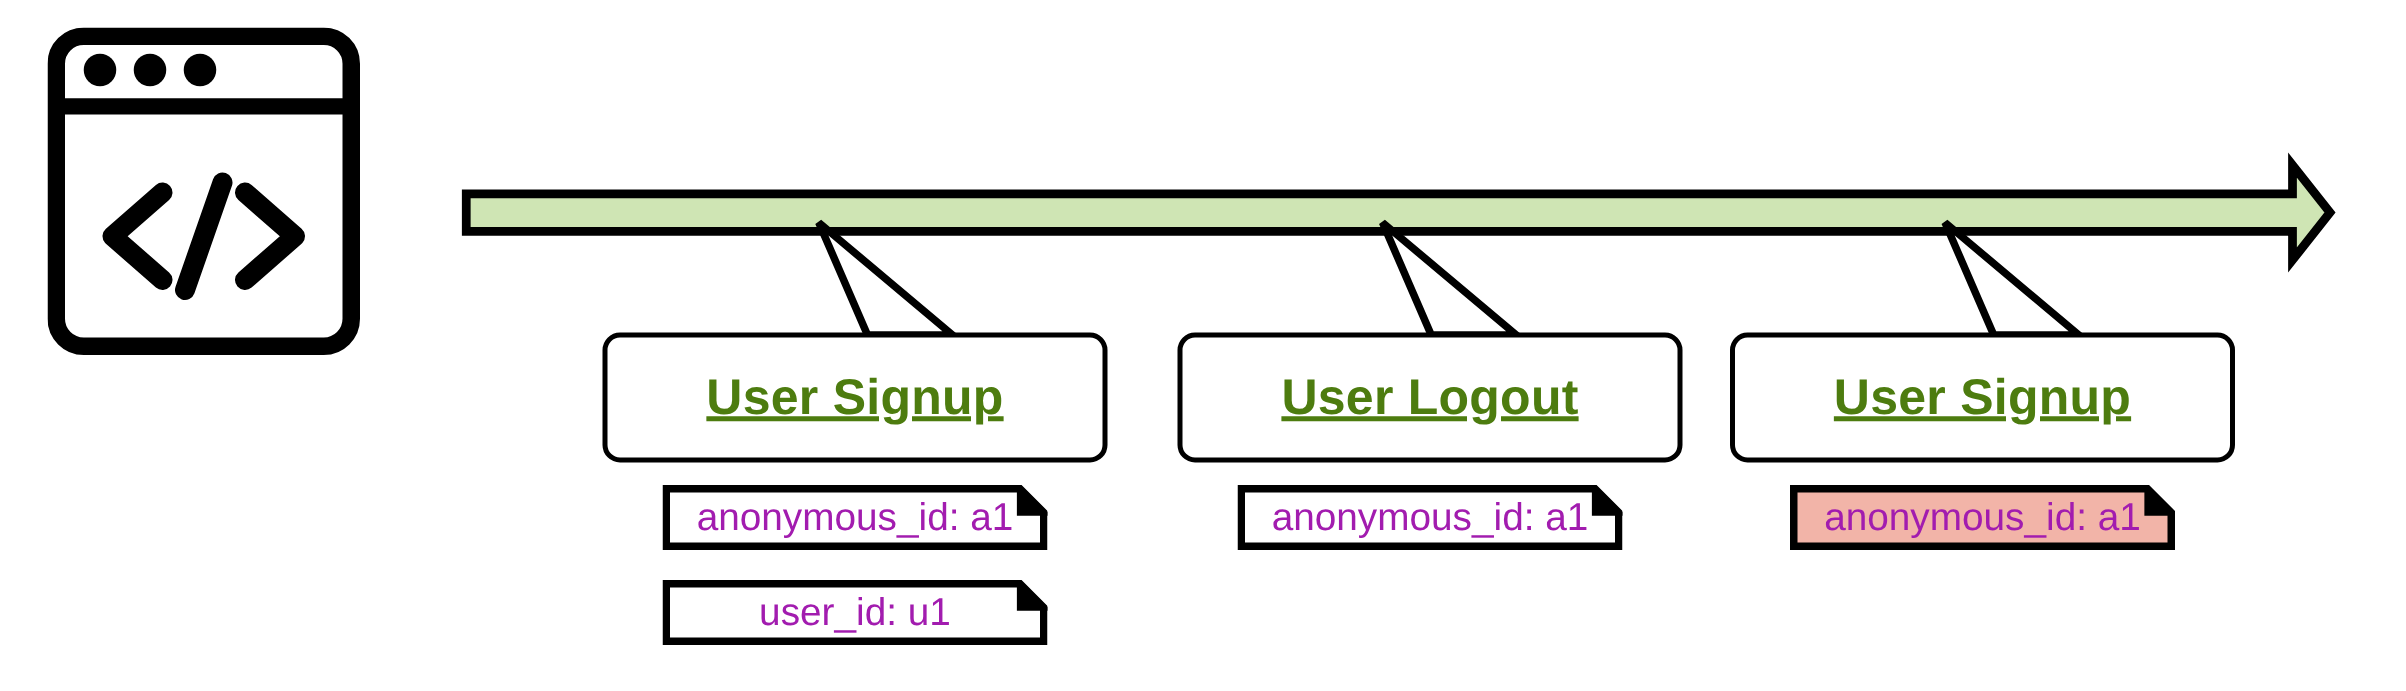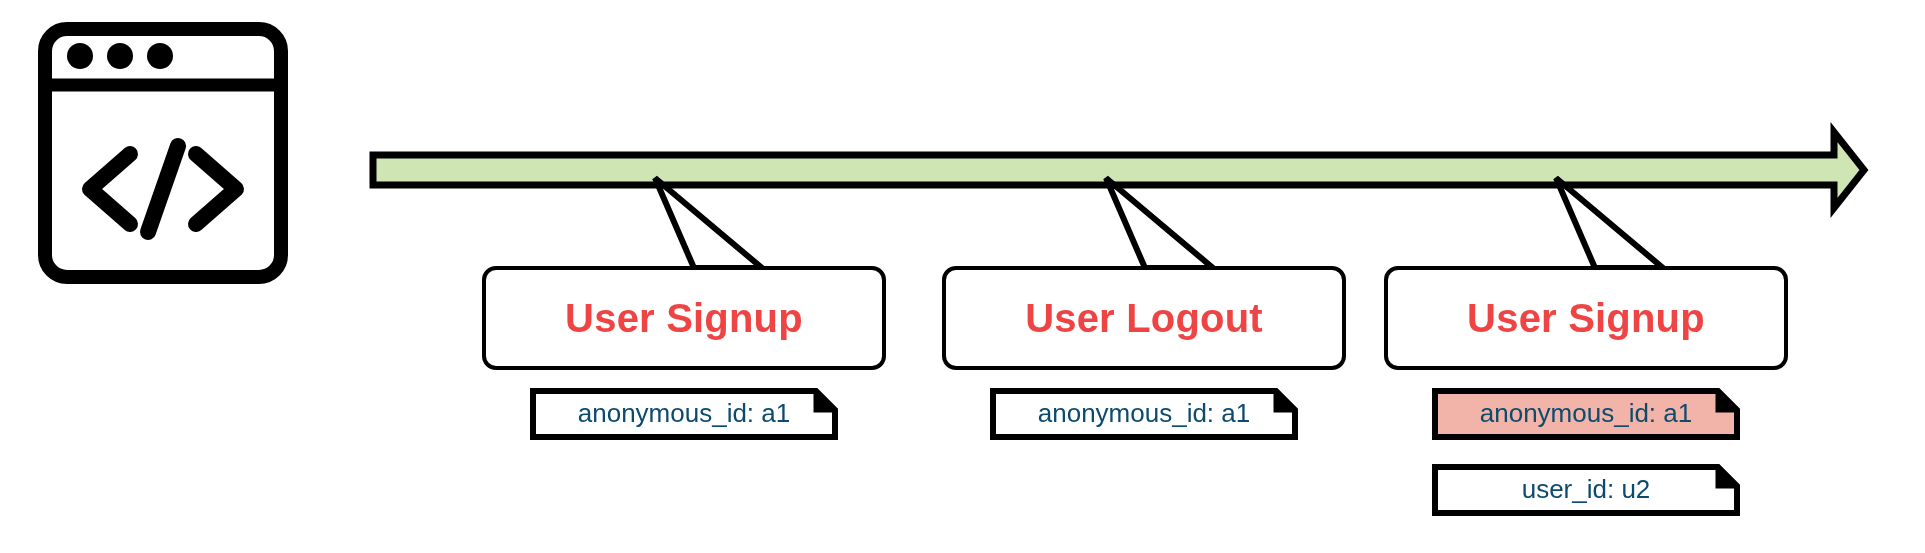--- a/index.html
+++ b/index.html
@@ -61,24 +61,25 @@
     border-radius: 14px;
     background: #ffffff;
     display: flex;
     align-items: center;
     justify-content: center;
     z-index: 3;
   }
   .event-box-label {
     font-size: 40px;
     font-weight: bold;
-    color: #ef4444;
+    color: #4d7c0f;
     letter-spacing: 0.2px;
     line-height: 1;
     white-space: nowrap;
+    text-decoration: underline;
   }
 
   
   .note {
     position: relative;
     box-sizing: border-box;
     height: 52px;
     margin-top: 18px;
     display: flex;
     align-items: center;
@@ -87,22 +88,22 @@
   }
   .note-svg {
     position: absolute;
     left: 0;
     top: 0;
     width: 100%;
     height: 100%;
   }
   .note-label {
     position: relative;
-    font-size: 26px;
-    color: #0c4a6e;
+    font-size: 31px;
+    color: #a21caf;
     line-height: 1;
     white-space: nowrap;
     transform: translateY(-1px);
   }
   .note.second {
     margin-top: 24px;
   }
 </style>
 </head>
 <body>
@@ -147,20 +148,27 @@
     <div class="event-box">
       <span class="event-box-label">User Signup</span>
     </div>
     <div class="note" style="width:308px; margin-left:48px;">
       <svg class="note-svg" viewBox="0 0 308 52" preserveAspectRatio="none" aria-hidden="true">
         <path d="M3,3 H286 L305,22 V49 H3 Z" fill="#ffffff" stroke="#000000" stroke-width="6"></path>
         <path d="M286,3 L305,22 H286 Z" fill="#000000" stroke="#000000" stroke-width="5" stroke-linejoin="miter"></path>
       </svg>
       <span class="note-label">anonymous_id: a1</span>
     </div>
+    <div class="note second" style="width:308px; margin-left:48px;">
+      <svg class="note-svg" viewBox="0 0 308 52" preserveAspectRatio="none" aria-hidden="true">
+        <path d="M3,3 H286 L305,22 V49 H3 Z" fill="#ffffff" stroke="#000000" stroke-width="6"></path>
+        <path d="M286,3 L305,22 H286 Z" fill="#000000" stroke="#000000" stroke-width="5" stroke-linejoin="miter"></path>
+      </svg>
+      <span class="note-label">user_id: u1</span>
+    </div>
   </div>
 
   <div class="event-group" style="left:942px; width:404px;">
     <div class="event-box">
       <span class="event-box-label">User Logout</span>
     </div>
     <div class="note" style="width:308px; margin-left:48px;">
       <svg class="note-svg" viewBox="0 0 308 52" preserveAspectRatio="none" aria-hidden="true">
         <path d="M3,3 H286 L305,22 V49 H3 Z" fill="#ffffff" stroke="#000000" stroke-width="6"></path>
         <path d="M286,3 L305,22 H286 Z" fill="#000000" stroke="#000000" stroke-width="5" stroke-linejoin="miter"></path>
@@ -173,22 +181,15 @@
     <div class="event-box">
       <span class="event-box-label">User Signup</span>
     </div>
     <div class="note" style="width:308px; margin-left:48px;">
       <svg class="note-svg" viewBox="0 0 308 52" preserveAspectRatio="none" aria-hidden="true">
         <path d="M3,3 H286 L305,22 V49 H3 Z" fill="#f2b4a8" stroke="#000000" stroke-width="6"></path>
         <path d="M286,3 L305,22 H286 Z" fill="#000000" stroke="#000000" stroke-width="5" stroke-linejoin="miter"></path>
       </svg>
       <span class="note-label">anonymous_id: a1</span>
     </div>
-    <div class="note second" style="width:308px; margin-left:48px;">
-      <svg class="note-svg" viewBox="0 0 308 52" preserveAspectRatio="none" aria-hidden="true">
-        <path d="M3,3 H286 L305,22 V49 H3 Z" fill="#ffffff" stroke="#000000" stroke-width="6"></path>
-        <path d="M286,3 L305,22 H286 Z" fill="#000000" stroke="#000000" stroke-width="5" stroke-linejoin="miter"></path>
-      </svg>
-      <span class="note-label">user_id: u2</span>
-    </div>
   </div>
 
 </div>
 
 </body></html>

